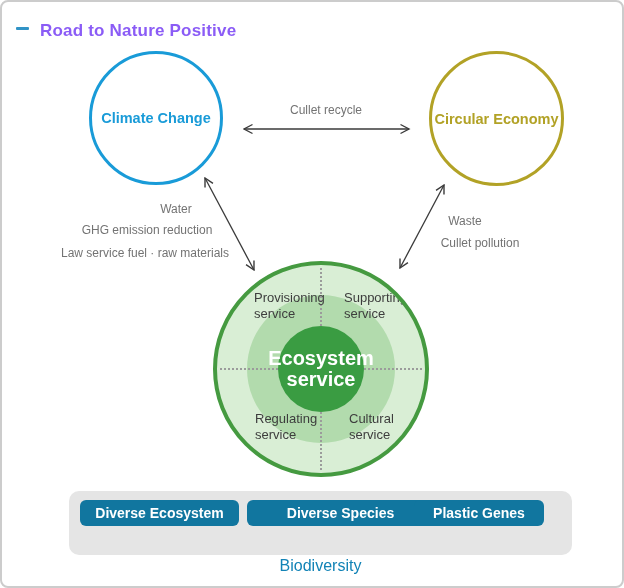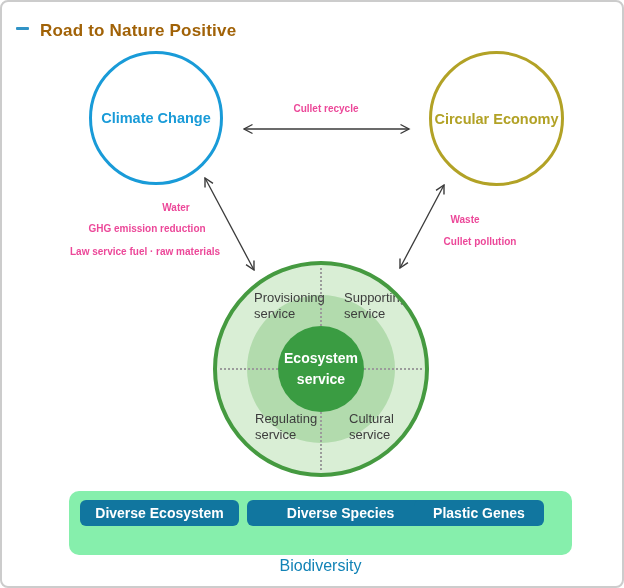--- a/index.html
+++ b/index.html
@@ -5,21 +5,21 @@
   html, body { margin: 0; padding: 0; background: #fff; }
   body { width: 624px; height: 588px; overflow: hidden; font-family: "Liberation Sans", sans-serif; }
   .frame {
     position: relative; width: 624px; height: 588px; box-sizing: border-box;
     background: #fff; border: 2px solid #ccc; border-radius: 8px;
   }
   .abs { position: absolute; }
 
   
   .title-dash { left: 14px; top: 25px; width: 13px; height: 3px; background: #3193c6; border-radius: 1px; }
-  .page-title { left: 38px; top: 19px; font-size: 17px; font-weight: bold; color: #a16207; letter-spacing: 0.2px; }
+  .page-title { left: 38px; top: 19px; font-size: 17px; font-weight: bold; color: #8b5cf6; letter-spacing: 0.2px; }
 
   
   .node-circle {
     box-sizing: border-box; border-radius: 50%; background: #fff;
     display: flex; align-items: center; justify-content: center; text-align: center;
     font-weight: bold; font-size: 14.5px;
   }
   .climate { left: 87px; top: 49px; width: 134px; height: 134px; border: 3px solid #199bd8; color: #199bd8; }
   .circular { left: 427px; top: 49px; width: 135px; height: 135px; border: 3px solid #b2a226; color: #b2a226; }
 
@@ -27,47 +27,47 @@
   .eco-outer {
     left: 211px; top: 259px; width: 216px; height: 216px; box-sizing: border-box;
     border: 4px solid #459a40; border-radius: 50%; background: #d9eed5; overflow: hidden;
   }
   .eco-middle { left: 30px; top: 30px; width: 148px; height: 148px; border-radius: 50%; background: #b2dbad; }
   .eco-dot-h { left: 3px; right: 3px; top: 103px; height: 0; border-top: 2px dotted #9b9b9b; }
   .eco-dot-v { top: 3px; bottom: 3px; left: 103px; width: 0; border-left: 2px dotted #9b9b9b; }
   .eco-inner {
     left: 61px; top: 61px; width: 86px; height: 86px; border-radius: 50%; background: #3a9c42;
     display: flex; align-items: center; justify-content: center; text-align: center;
-    color: #fff; font-weight: bold; font-size: 14px; line-height: 21px; white-space: pre-line;
+    color: #fff; font-weight: bold; font-size: 20px; line-height: 21px; white-space: pre-line;
   }
   .quad-label {
     font-size: 13px; font-weight: normal; color: #3d3d3d; line-height: 16px; white-space: pre-line;
   }
   .q-provisioning { left: 37px;  top: 25px; }
   .q-supporting  { left: 127px; top: 25px; }
   .q-regulating  { left: 38px;  top: 146px; }
   .q-cultural    { left: 132px; top: 146px; }
 
   
   .edge-label {
-    font-size: 10px; font-weight: bold; color: #ec4899; white-space: nowrap;
+    font-size: 12px; font-weight: normal; color: #737373; white-space: nowrap;
     transform: translateX(-50%);
   }
   .lbl-cullet  { left: 324px; top: 101px; }
   .lbl-water   { left: 174px; top: 200px; }
   .lbl-ghg     { left: 145px; top: 221px; }
   .lbl-fuel    { left: 143px; top: 244px; }
   .lbl-waste   { left: 463px; top: 212px; }
   .lbl-plastic { left: 478px; top: 234px; }
 
   
   .arrows { left: 0; top: 0; width: 624px; height: 588px; pointer-events: none; }
 
   
-  .bio-box { left: 67px; top: 489px; width: 503px; height: 64px; background: #86efac; border-radius: 10px; }
+  .bio-box { left: 67px; top: 489px; width: 503px; height: 64px; background: #e5e5e5; border-radius: 10px; }
   .bio-btn {
     box-sizing: border-box; top: 9px; height: 26px; background: #11769f; border-radius: 6px;
     color: #fff; font-weight: bold; font-size: 14px;
     display: flex; align-items: center; justify-content: center; white-space: nowrap;
   }
   .bio-btn-1 { left: 11px;  width: 159px; }
   .bio-btn-2 { left: 178px; width: 187px; }
   .bio-btn-3 { left: 345px; width: 130px; }
   .bio-label { left: 0; right: 0; top: 35px; text-align: center; color: #1283b6; font-weight: normal; font-size: 16px; margin-top: 31px; }
 </style>

